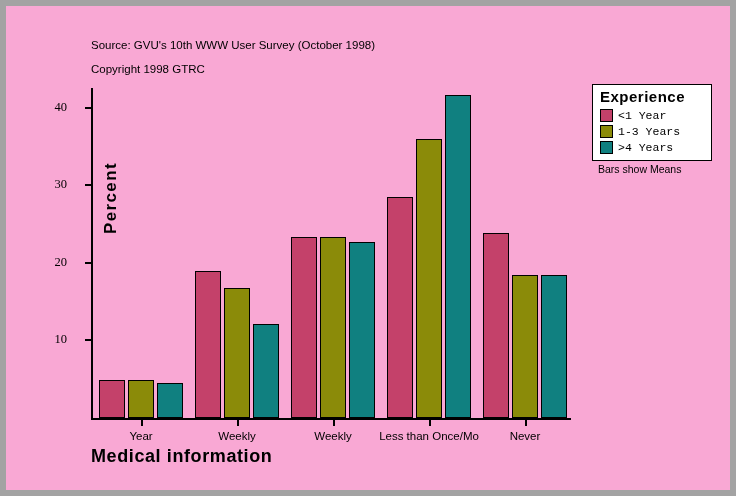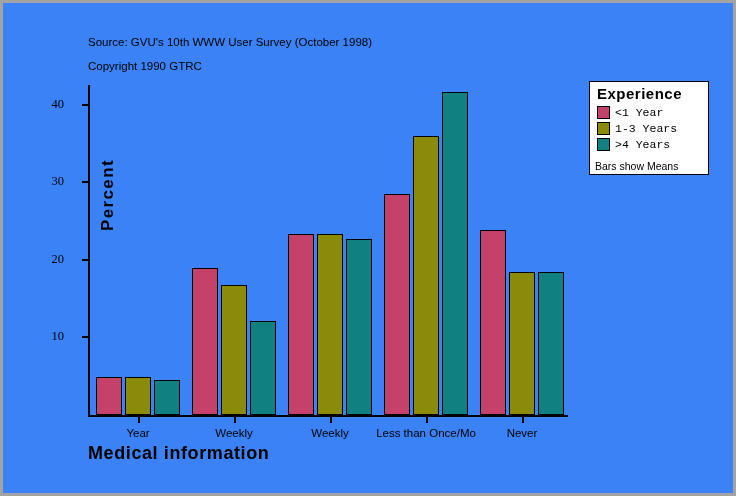--- a/index.html
+++ b/index.html
@@ -7,22 +7,22 @@
     padding: 0;
     background: #ffffff;
   }
   body {
     font-family: "Liberation Sans", sans-serif;
   }
   #screen {
     position: relative;
     width: 736px;
     height: 496px;
-    background: #3b82f6;
-    border: 3px solid #a3a3a3;
+    background: #f9a8d4;
+    border: 6px solid #a3a3a3;
     box-sizing: border-box;
     overflow: hidden;
   }
 
   
   .note {
     position: absolute;
     font-family: "Liberation Sans", sans-serif;
     font-size: 11.5px;
     color: #000000;
@@ -115,21 +115,21 @@
     border: 1.5px solid #000000;
     box-sizing: border-box;
   }
 
   
   #legend-box {
     position: absolute;
     left: 586px;
     top: 78px;
     width: 120px;
-    padding: 3px 6px 22px 7px;
+    padding: 3px 6px 5px 7px;
     border: 1.5px solid #000000;
     box-sizing: border-box;
     background: #ffffff;
   }
   #legend-title {
     font-family: "Liberation Sans", sans-serif;
     font-size: 15px;
     font-weight: bold;
     letter-spacing: 0.5px;
     color: #000000;
@@ -163,21 +163,21 @@
     color: #000000;
     white-space: nowrap;
   }
 </style>
 </head>
 <body>
 
 <div id="screen">
 
   <div class="note" id="note-source">Source: GVU's 10th WWW User Survey (October 1998)</div>
-  <div class="note" id="note-copyright">Copyright 1990 GTRC</div>
+  <div class="note" id="note-copyright">Copyright 1998 GTRC</div>
 
   <div id="plot-frame">
     <div id="y-axis-title">Percent</div>
     <div id="y-ticks">
         <div class="y-tick" style="bottom: 77.2093px;">
           <span class="y-tick-label">10</span>
         </div>
         <div class="y-tick" style="bottom: 154.419px;">
           <span class="y-tick-label">20</span>
         </div>

